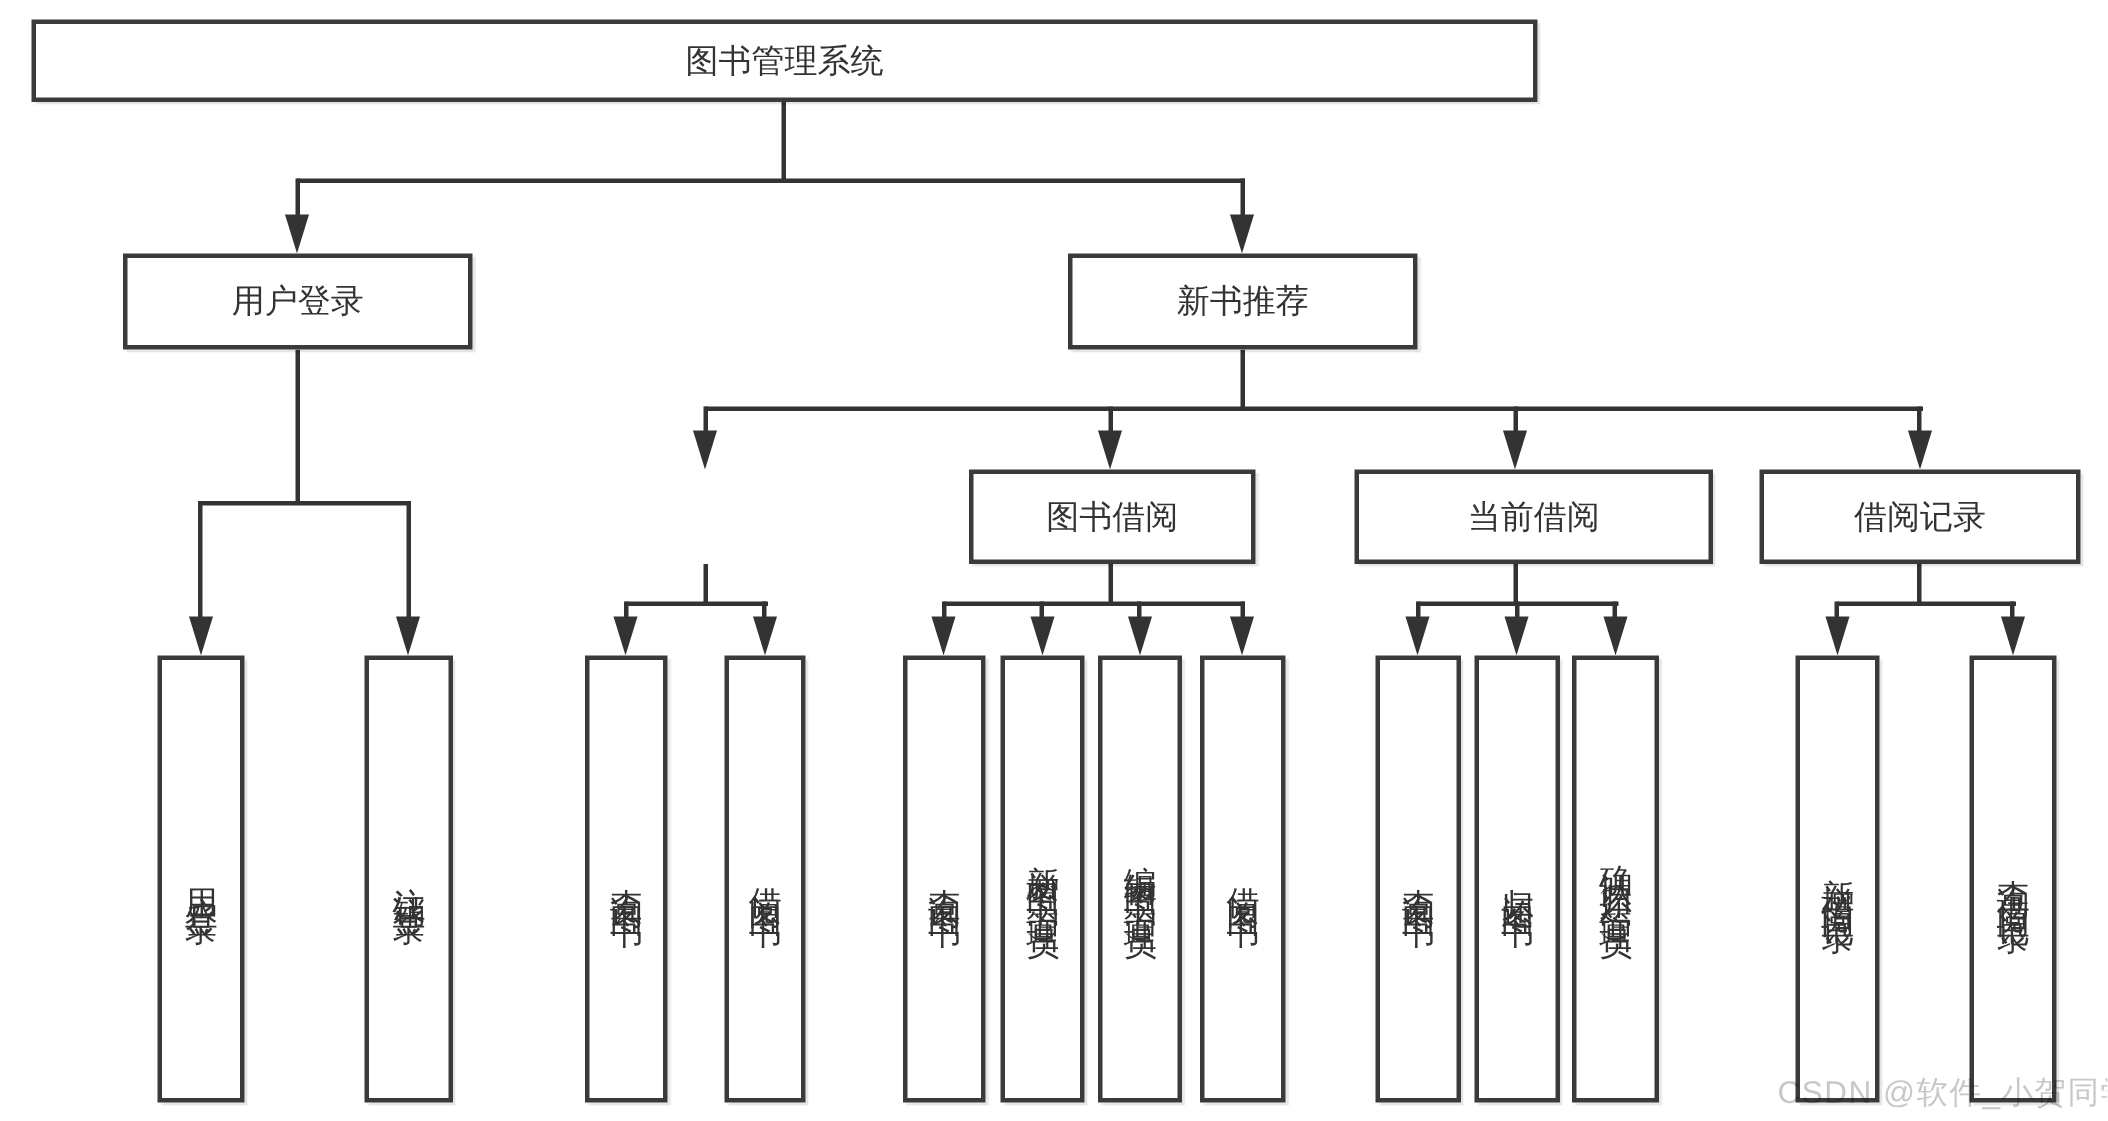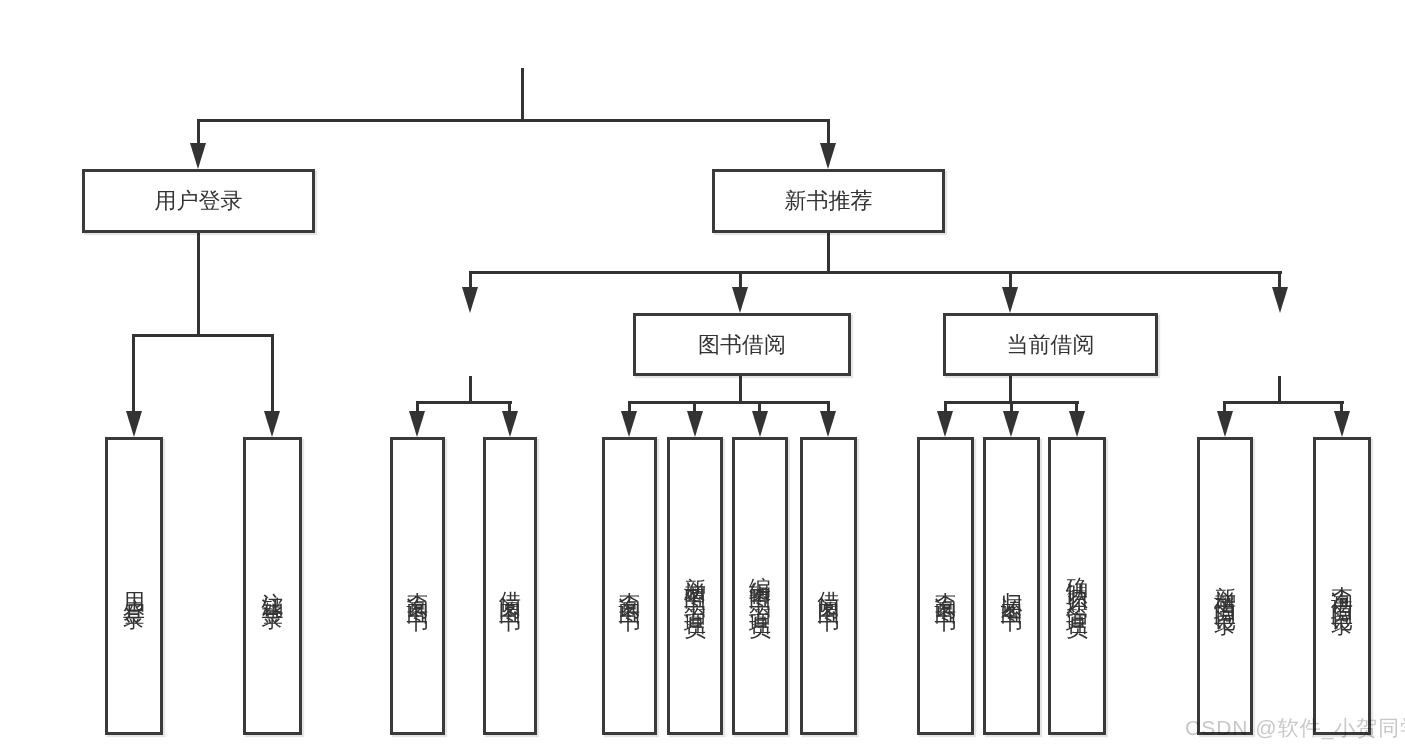--- a/index.html
+++ b/index.html
@@ -88,33 +88,39 @@
   <div class="vline" style="left:1075px;top:401px;height:12px"></div>
   <div class="arrow" style="left:1069px;top:411px"></div>
 
   <div class="vline" style="left:1278px;top:376px;height:27px"></div>
   <div class="hline" style="left:1225px;top:401px;width:119px"></div>
   <div class="vline" style="left:1223px;top:401px;height:12px"></div>
   <div class="arrow" style="left:1217px;top:411px"></div>
   <div class="vline" style="left:1340px;top:401px;height:12px"></div>
   <div class="arrow" style="left:1334px;top:411px"></div>
 
+  <div class="box" style="left:21px;top:13px;width:1004px;height:55px">
+    <span>图书管理系统</span>
+  </div>
 
   <div class="box" style="left:82px;top:169px;width:233px;height:64px">
     <span>用户登录</span>
   </div>
   <div class="box" style="left:712px;top:169px;width:233px;height:64px">
     <span>新书推荐</span>
   </div>
 
-  <div class="box" style="left:633px;top:313px;width:218px;height:63px">
+  <div class="box" style="left:646px;top:313px;width:191px;height:63px">
     <span>图书借阅</span>
   </div>
-  <div class="box" style="left:943px;top:313px;width:215px;height:63px">
+  <div class="box" style="left:903px;top:313px;width:239px;height:63px">
     <span>当前借阅</span>
+  </div>
+  <div class="box" style="left:1173px;top:313px;width:214px;height:63px">
+    <span>借阅记录</span>
   </div>
 
   <div class="box leaf" style="left:105px;top:437px;width:58px;height:298px">
     <span>用户登录</span>
   </div>
   <div class="box leaf" style="left:243px;top:437px;width:59px;height:298px">
     <span>注销登录</span>
   </div>
 
   <div class="box leaf" style="left:390px;top:437px;width:55px;height:298px">

